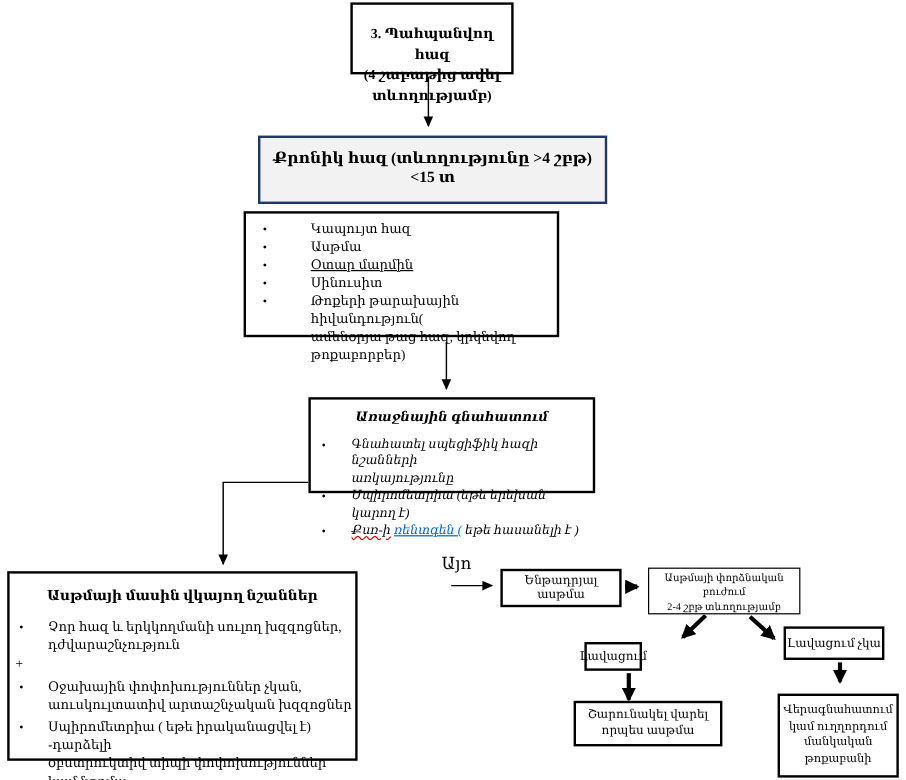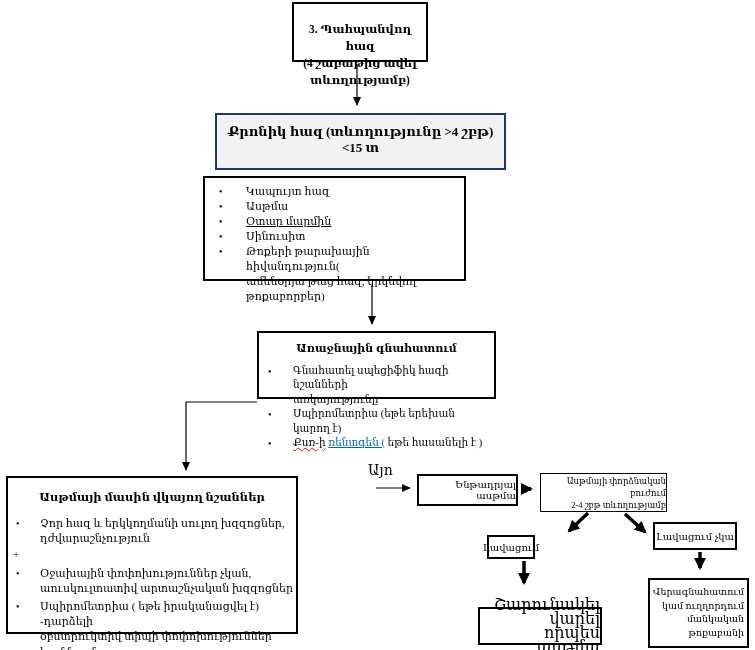--- a/index.html
+++ b/index.html
@@ -12,32 +12,32 @@
     overflow:hidden;
   }
   .box{
     position:absolute;
     box-sizing:border-box;
     background:#fff;
     border:2px solid #000;
   }
   .prel{white-space:pre-line;}
   .center{text-align:center;}
-  .vcenter{display:flex;align-items:center;justify-content:center;text-align:right;}
+  .vcenter{display:flex;align-items:center;justify-content:center;}
   
   #box-start{left:292px;top:2px;width:136px;height:60px;font-weight:bold;font-size:11.5px;line-height:17px;padding-top:17px;}
   
   #box-chronic{left:215px;top:113px;width:291px;height:57px;border-color:#1f3864;background:#f2f2f2;font-weight:bold;font-size:13px;padding-top:9px;}
   
   #box-diff{left:203px;top:176px;width:263px;height:105px;font-size:11px;line-height:15px;padding-top:6px;}
   .li{display:flex;align-items:flex-start;}
   .li .dot{flex:0 0 8px;margin-left:14px;font-size:10px;line-height:15px;}
-  .li .txt{margin-left:19px;}
+  .li .txt{margin-left:32px;}
   
-  #box-assess{left:257px;top:331px;width:239px;height:68px;font-size:10.5px;line-height:14.5px;}
+  #box-assess{left:257px;top:331px;width:239px;height:80px;font-size:10.5px;line-height:14.5px;font-style:italic;}
   #box-assess .title{font-weight:bold;font-size:11px;text-align:center;margin-top:8px;}
   #box-assess .bullets{margin-top:8px;}
   #box-assess .li .dot{margin-left:9px;}
   #box-assess .li .txt{margin-left:17px;}
   .spellword{text-decoration-line:underline;text-decoration-style:wavy;text-decoration-color:#e00000;text-decoration-thickness:1px;}
   .linkword{color:#0563c1;text-decoration:underline;}
   
   #box-signs{left:6px;top:476px;width:292px;height:158px;font-size:11px;line-height:15.2px;}
   #box-signs .title{font-weight:bold;font-size:11.5px;text-align:center;margin-top:12px;}
   #box-signs .bullets{margin-top:11px;}
@@ -45,21 +45,21 @@
   #box-signs .li .txt{margin-left:16px;}
   #box-signs .plusrow{margin:0 0 0 5px;line-height:14px;}
   #box-signs .gap5{margin-top:5px;}
   #box-signs .gap2{margin-top:3px;}
   
   #yes-label{position:absolute;left:368px;top:462px;font-size:14px;}
   #box-presumed{left:417px;top:474px;width:101px;height:32px;font-size:10px;}
   #box-trial{left:540px;top:473px;width:127px;height:39px;border-width:1px;font-size:8.5px;line-height:12px;}
   #box-improve{left:487px;top:535px;width:48px;height:24px;font-size:10px;}
   #box-noimprove{left:653px;top:522px;width:84px;height:28px;font-size:10px;}
-  #box-continue{left:478px;top:607px;width:124px;height:38px;font-size:16px;line-height:14px;}
+  #box-continue{left:478px;top:584px;width:124px;height:38px;font-size:10px;line-height:14px;}
   #box-reassess{left:648px;top:578px;width:101px;height:70px;font-size:9.5px;line-height:13.5px;}
   
   #connectors{position:absolute;left:0;top:0;width:755px;height:650px;pointer-events:none;}
 </style>
 </head>
 <body>
 
 <div id="canvas">
 
   <svg id="connectors" viewBox="0 0 755 650">

